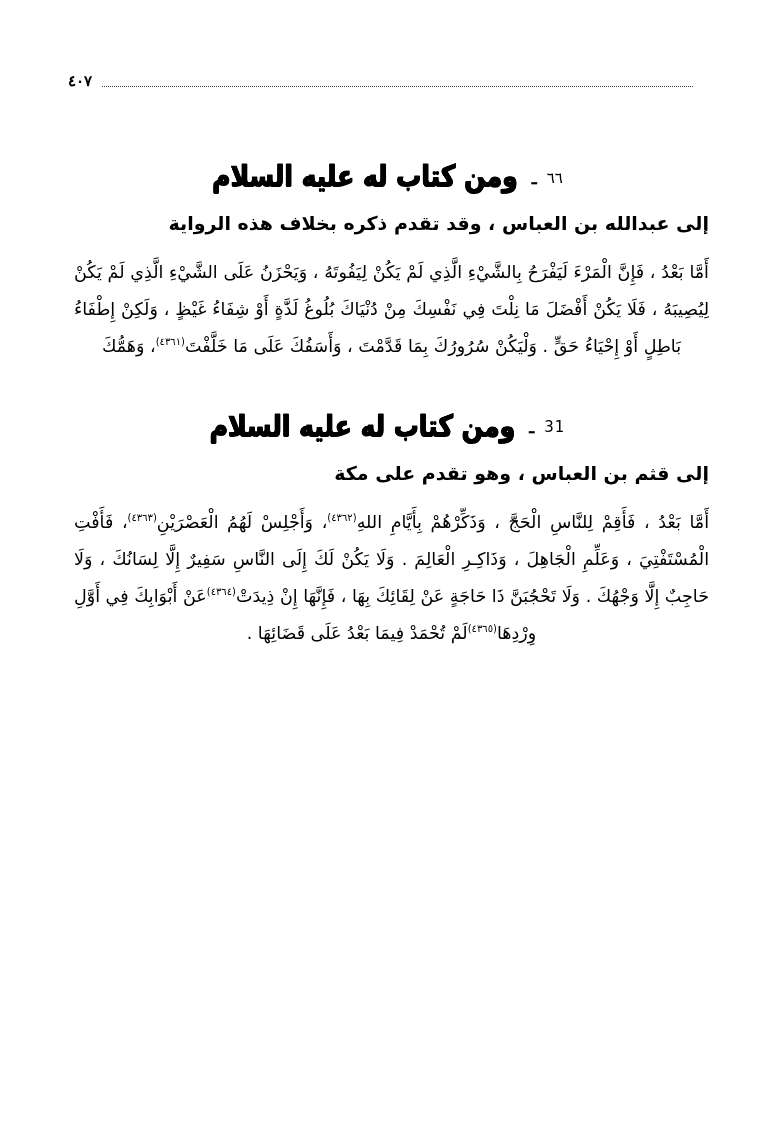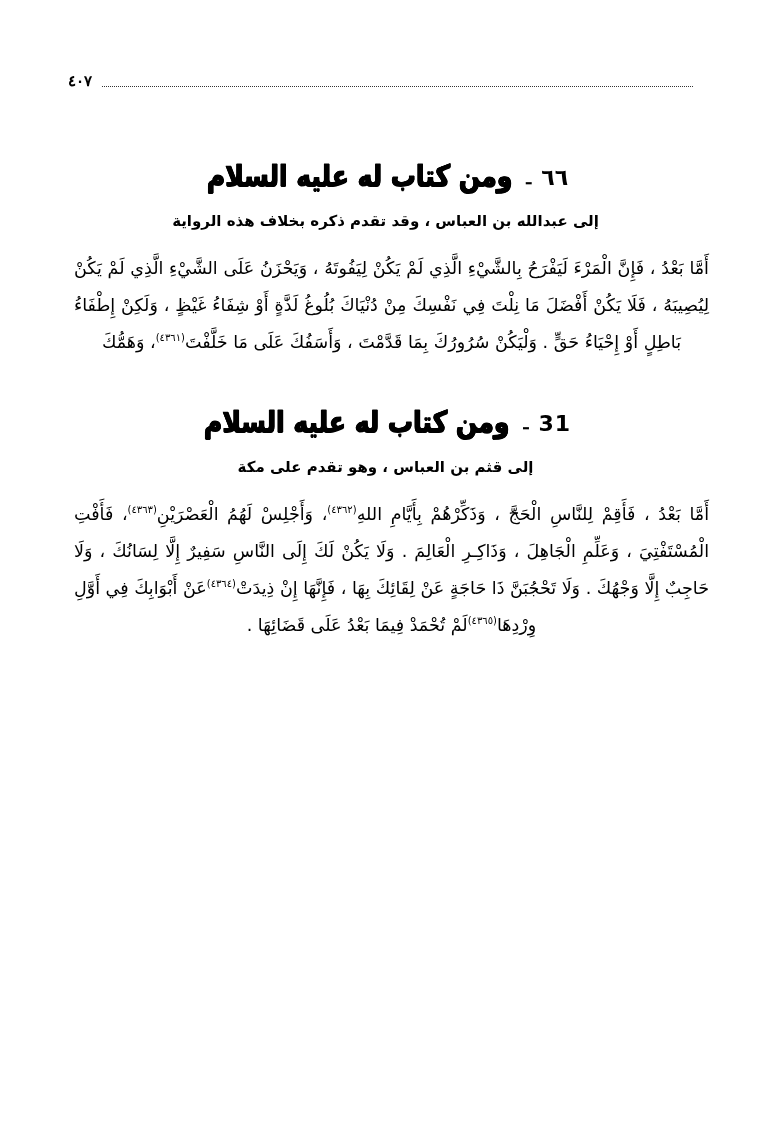--- a/index.html
+++ b/index.html
@@ -73,22 +73,22 @@
     display: flex;
     flex-direction: row;
     align-items: center;
     justify-content: center;
     gap: 10px;
     margin-top: 22px;
     margin-bottom: 18px;
   }
   .section-number {
     font-family: "DejaVu Sans", "Liberation Sans", sans-serif;
-    font-size: 22px;
-    font-weight: bold;
+    font-size: 15px;
+    font-weight: normal;
     letter-spacing: 1px;
     line-height: 1;
   }
   .section-dash {
     font-size: 17px;
     font-weight: bold;
     line-height: 1;
   }
   
   .kufic {
@@ -104,23 +104,23 @@
       0.6px 0 0 #000,
       -0.6px 0 0 #000,
       0 0.6px 0 #000,
       0 -0.6px 0 #000;
     transform: scaleY(1.18);
     transform-origin: center;
     white-space: nowrap;
   }
 
   .section-subtitle {
-    text-align: center;
+    text-align: right;
     font-family: "DejaVu Sans", "Liberation Sans", sans-serif;
-    font-size: 15px;
+    font-size: 19px;
     font-weight: bold;
     margin-bottom: 20px;
     margin-top: 2px;
   }
   .para {
     margin: 0 0 6px 12px;
     font-family: "DejaVu Sans", "Liberation Sans", sans-serif;
     font-size: 17.5px;
     line-height: 2.12;
     text-align: justify;

